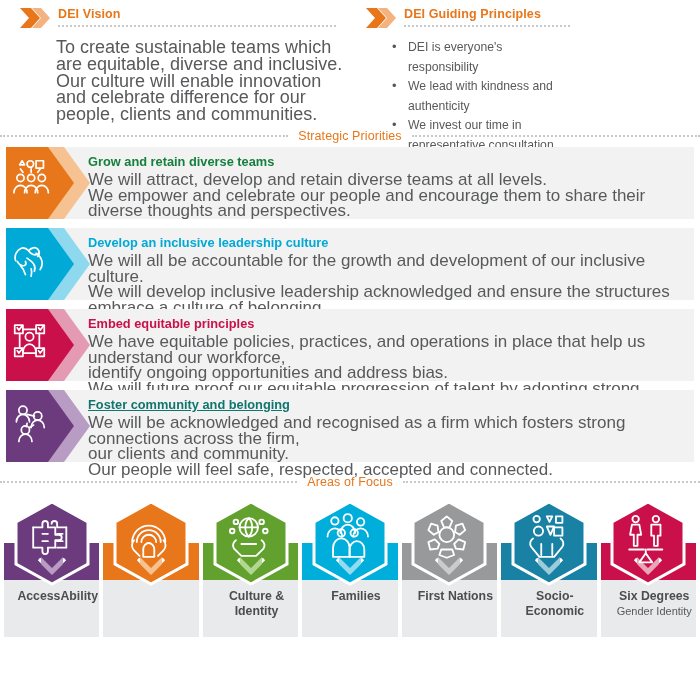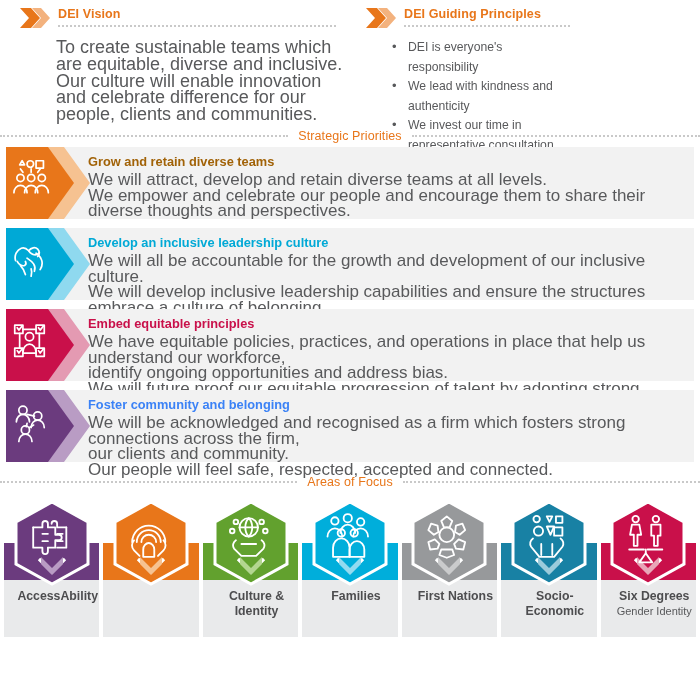--- a/index.html
+++ b/index.html
@@ -172,21 +172,21 @@
               <circle cx="27" cy="28" r="4.4"></circle>
               <circle cx="40" cy="28" r="4.4"></circle>
       <path d="M6,46 a8,9 0 0 1 16,0"></path>
       <path d="M19,46 a8,9 0 0 1 16,0"></path>
       <path d="M32,46 a8,9 0 0 1 16,0"></path>
     </g>
           </g>
      </svg>
       </div>
       <div class="band-body">
-        <div class="band-title" style="color: #a16207;">Grow and retain diverse teams</div>
+        <div class="band-title" style="color: #15803d;">Grow and retain diverse teams</div>
         <div class="band-line">We will attract, develop and retain diverse teams at all levels.</div>
         <div class="band-line">We empower and celebrate our people and encourage them to share their diverse thoughts and perspectives.</div>
       </div>
     </div>
     <div class="band">
       <div class="band-bg"></div>
       <div class="band-tile">
         <svg width="110" height="72" viewBox="0 0 110 72">
        <polygon points="34,0 58,0 84,36 58,72 34,72 60,36" fill="#8FD9EF"></polygon>
        <polygon points="0,0 42,0 68,36 42,72 0,72" fill="#00A9D6"></polygon>
@@ -199,21 +199,21 @@
       <path d="M33,21 c3,2 6,5 7,9 c1,4 0,8 -2,11"></path>
       <path d="M14,36 c3,3 5,7 6,11"></path>
       <path d="M27,40 c1,3 1,6 0,9"></path>
     </g>
           </g>
      </svg>
       </div>
       <div class="band-body">
         <div class="band-title" style="color: rgb(0, 169, 214);">Develop an inclusive leadership culture</div>
         <div class="band-line">We will all be accountable for the growth and development of our inclusive culture.</div>
-        <div class="band-line">We will develop inclusive leadership capabilities and ensure the structures embrace a culture of belonging.</div>
+        <div class="band-line">We will develop inclusive leadership acknowledged and ensure the structures embrace a culture of belonging.</div>
       </div>
     </div>
     <div class="band">
       <div class="band-bg"></div>
       <div class="band-tile">
         <svg width="110" height="72" viewBox="0 0 110 72">
        <polygon points="34,0 58,0 84,36 58,72 34,72 60,36" fill="#E49AB2"></polygon>
        <polygon points="0,0 42,0 68,36 42,72 0,72" fill="#C9104A"></polygon>
        <g transform="translate(3,8) scale(0.82)">
             <g style="fill:none;stroke:#fff;stroke-width:2.1;stroke-linecap:round;stroke-linejoin:round">
@@ -249,21 +249,21 @@
     <circle cx="35" cy="22" r="5"></circle>
     <path d="M27,36 a8,9 0 0 1 16,0"></path>
     <circle cx="20" cy="39" r="5"></circle>
     <path d="M12,53 a8,9 0 0 1 16,0"></path>
     <path d="M22,20 l9,2 M22,31 l-1,4 M30,33 l-5,3"></path>
   </g>
           </g>
      </svg>
       </div>
       <div class="band-body">
-        <div class="band-title" style="color: #3b82f6;">Foster community and belonging</div>
+        <div class="band-title" style="color: #0f766e; text-decoration: underline;">Foster community and belonging</div>
         <div class="band-line">We will be acknowledged and recognised as a firm which fosters strong connections across the firm,</div>
         <div class="band-line">our clients and community.</div>
         <div class="band-line">Our people will feel safe, respected, accepted and connected.</div>
       </div>
     </div>
   </div>
 
 <div class="divider">
   <span class="div-line left"></span>
   <span class="div-label">Areas of Focus</span>

